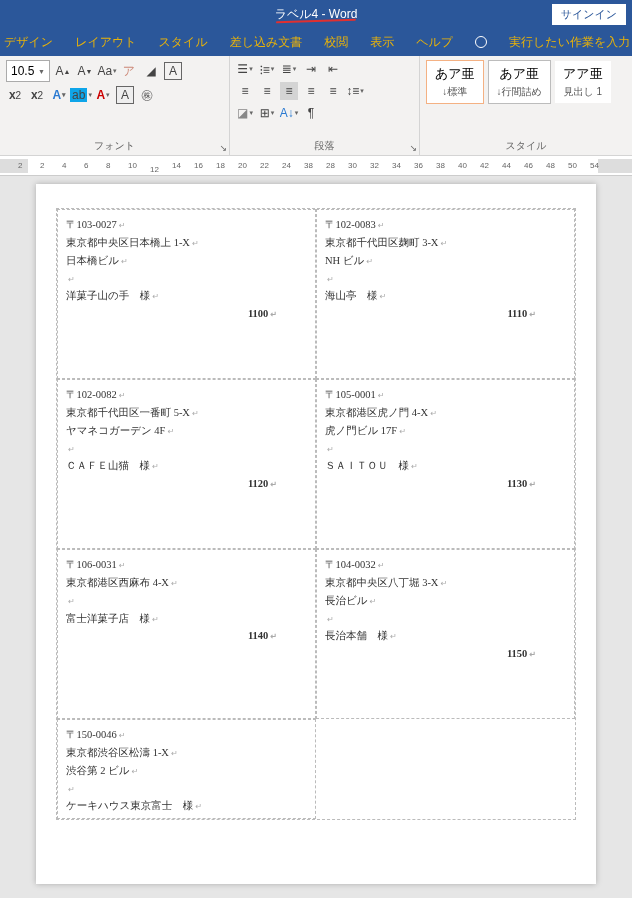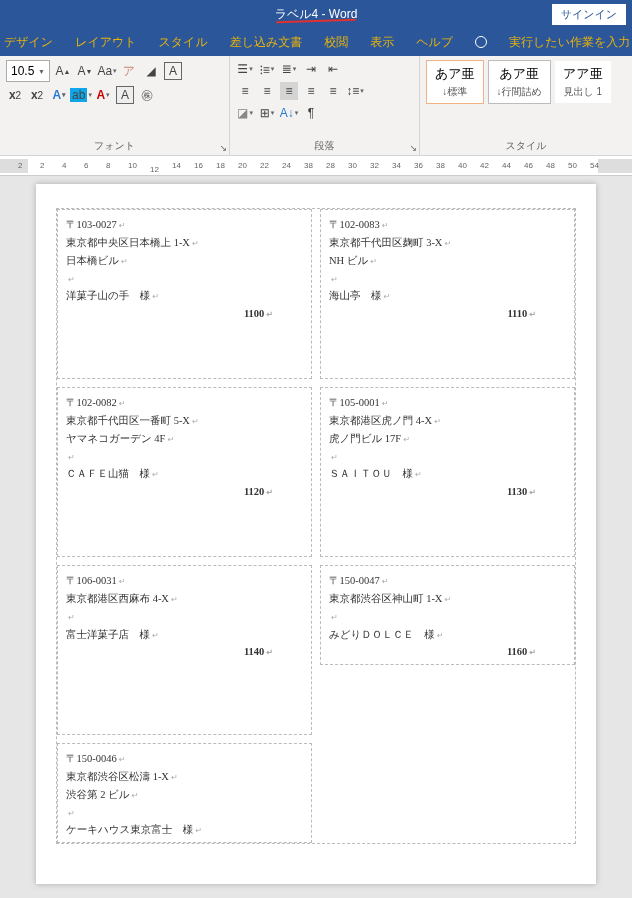--- a/index.html
+++ b/index.html
@@ -27,21 +27,21 @@
 
 .stylebox { border: 1px solid #bcbcbc; padding: 4px 8px; text-align: center; font-size: 11px; background: #fff; margin-right: 4px; min-width: 56px; }
 .stylebox .jp { font-size: 13px; }
 .stylebox .nm { font-size: 10px; color: #555; margin-top: 2px; }
 
 .doc-area { background: #e6e6e6; height: 742px; overflow: hidden; position: relative; }
 .ruler { background: #fff; height: 20px; border-bottom: 1px solid #ccc; display: flex; align-items: center; font-size: 8px; color: #666; padding-left: 20px; position: relative; }
 .ruler span { position: absolute; }
 .ruler .shade { position: absolute; height: 14px; background: #ddd; top: 3px; }
 .page { background: #fff; margin: 8px auto 0 auto; width: 560px; height: 700px; box-shadow: 0 0 6px rgba(0,0,0,0.25); padding: 24px 20px; }
-.labels { display: grid; grid-template-columns: 1fr 1fr; gap: 8px; border: 1px dashed #bbb; }
+.labels { display: grid; grid-template-columns: 1fr 1fr; gap: 0; border: 1px dashed #bbb; }
 .labelcell { border: 1px dashed #bbb; padding: 6px 8px; font-size: 10.5px; line-height: 1.7; color: #333; font-family: "MS PMincho","Yu Mincho",serif; position: relative; height: 170px; }
 .labelcell.short { height: 100px; }
 .pmark::after { content: "↵"; font-size: 8px; color: #aaa; margin-left: 2px; }
 .codeline { text-align: right; padding-right: 30px; font-weight: bold; }
 </style>
 </head>
 <body>
 
 <div class="titlebar">
   <span class="title">ラベル4  -  Word</span>
@@ -213,26 +213,27 @@
           <div class="pmark">ＳＡＩＴＯＵ　様</div>
           <div class="codeline pmark">1130</div>
         </div>
         <div class="labelcell">
           <div class="pmark">〒106-0031</div>
           <div class="pmark">東京都港区西麻布 4-X</div>
           <div class="pmark"></div>
           <div class="pmark">富士洋菓子店　様</div>
           <div class="codeline pmark">1140</div>
         </div>
-        <div class="labelcell short">
-          <div class="pmark">〒150-0047</div>
-          <div class="pmark">東京都渋谷区神山町 1-X</div>
-          <div class="pmark"></div>
-          <div class="pmark">みどりＤＯＬＣＥ　様</div>
-          <div class="codeline pmark">1160</div>
+        <div class="labelcell">
+          <div class="pmark">〒104-0032</div>
+          <div class="pmark">東京都中央区八丁堀 3-X</div>
+          <div class="pmark">長治ビル</div>
+          <div class="pmark"></div>
+          <div class="pmark">長治本舗　様</div>
+          <div class="codeline pmark">1150</div>
         </div>
         <div class="labelcell short">
           <div class="pmark">〒150-0046</div>
           <div class="pmark">東京都渋谷区松濤 1-X</div>
           <div class="pmark">渋谷第 2 ビル</div>
           <div class="pmark"></div>
           <div class="pmark">ケーキハウス東京富士　様</div>
         </div>
       </div>
   </div>

